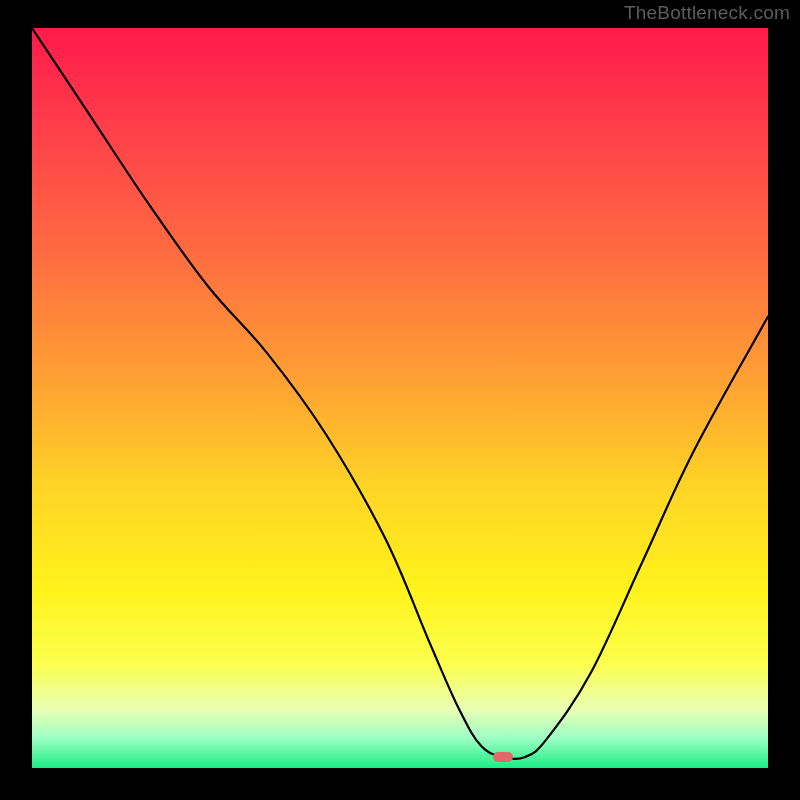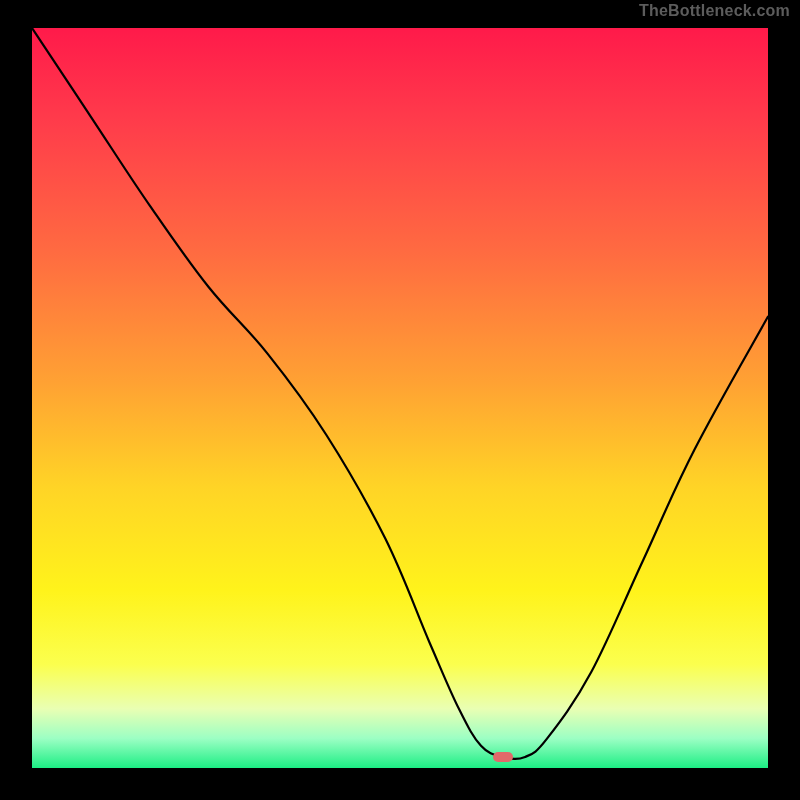--- a/index.html
+++ b/index.html
@@ -14,22 +14,22 @@
     position: relative;
     width: 800px;
     height: 800px;
     background: #000;
   }
   .watermark {
     position: absolute;
     top: 2px;
     right: 10px;
     color: #5c5c5c;
-    font-size: 16px;
-    font-weight: 700;
+    font-size: 19px;
+    font-weight: 400;
     letter-spacing: 0.2px;
     z-index: 10;
   }
   .plot-area {
     position: absolute;
     left: 32px;
     top: 28px;
     width: 736px;
     height: 740px;
     overflow: hidden;

